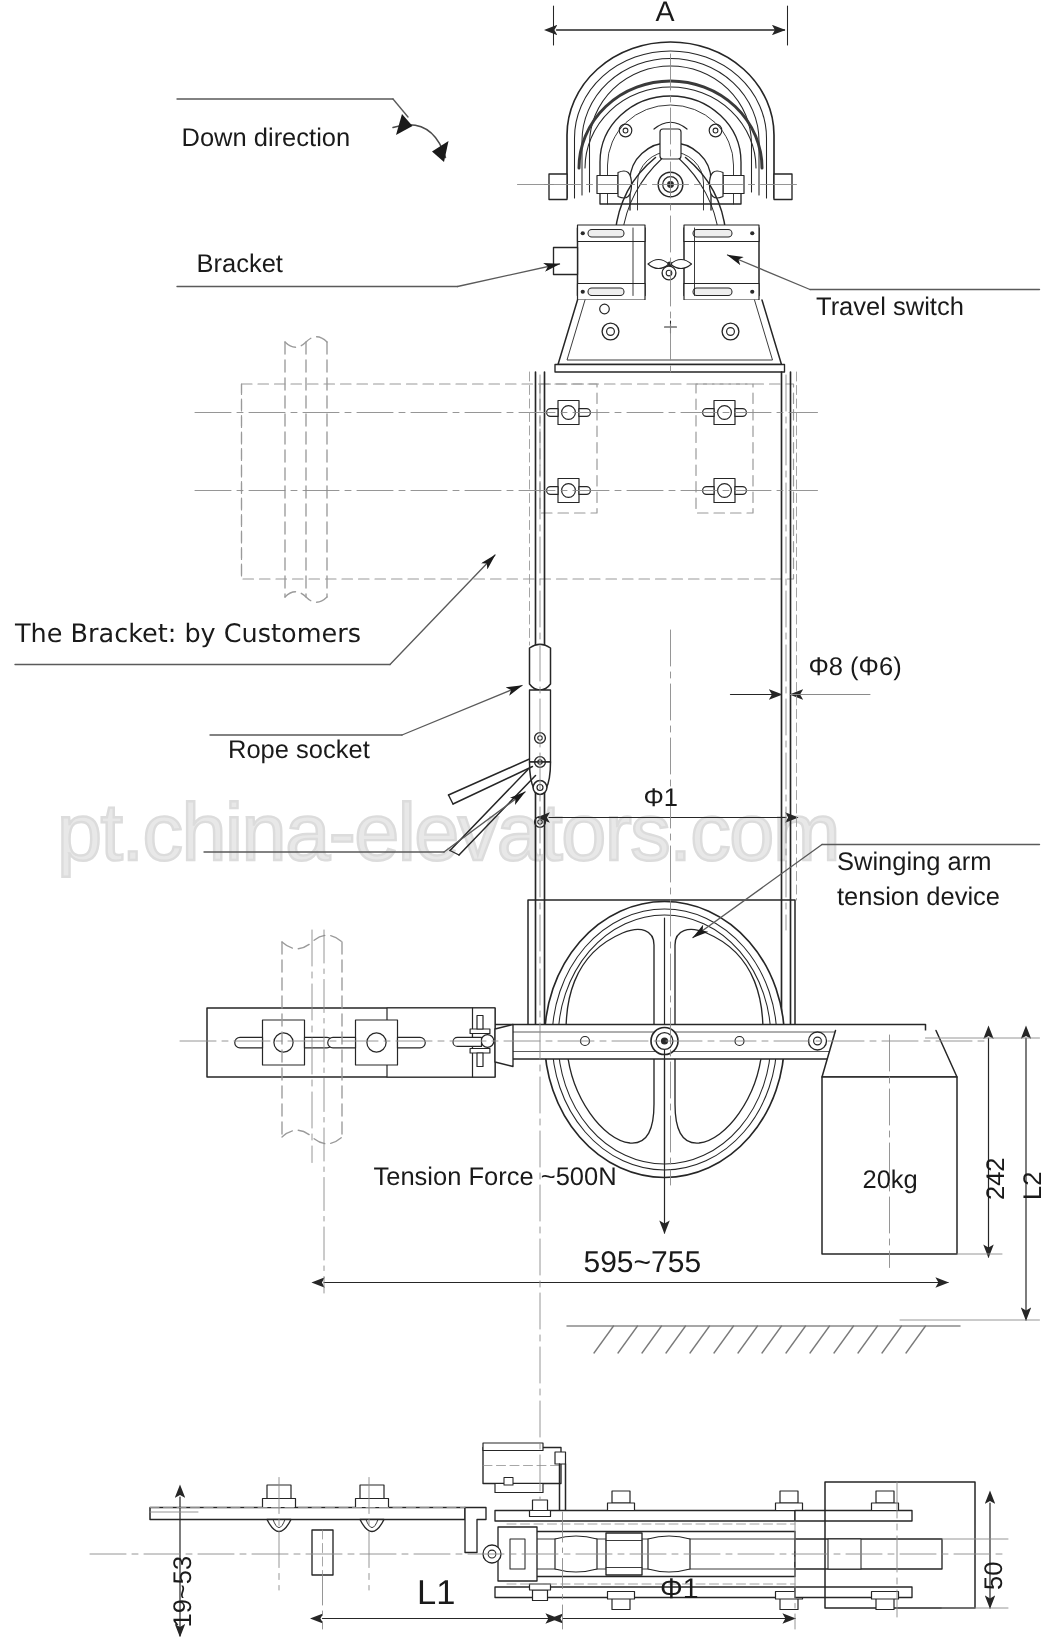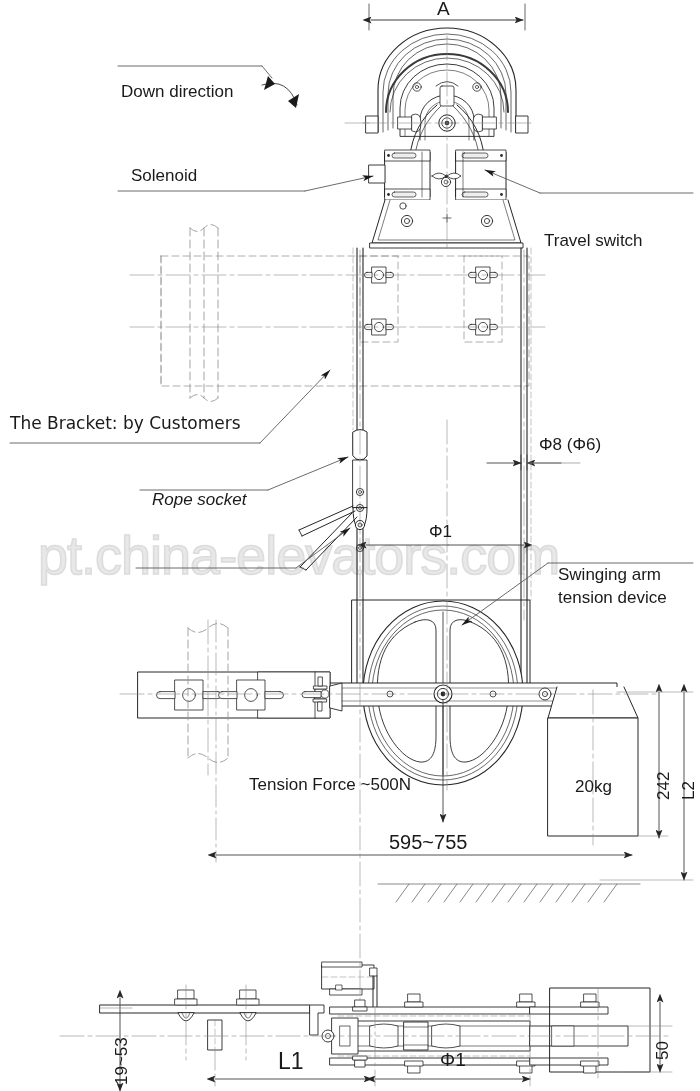--- a/index.html
+++ b/index.html
@@ -472,27 +472,27 @@
         <line x1="548" y1="563" x2="462" y2="625" marker-end="url(#leadArr)"></line>
       </g>
 
     </g>
   </svg>
 
   <div class="lbl" style="left:437px;top:-1px;font-size:19px;">A</div>
 
   <div class="lbl" style="left:121px;top:70px;font-size:17px;margin-top:13px;">Down direction</div>
 
-  <div class="lbl" style="left:131px;top:167px;font-size:17px;">Solenoid</div>
-
-  <div class="lbl" style="left:544px;top:196px;font-size:17px;margin-top:36px;">Travel switch</div>
+  <div class="lbl" style="left:131px;top:167px;font-size:17px;">Bracket</div>
+
+  <div class="lbl" style="left:544px;top:196px;font-size:17px;">Travel switch</div>
 
   <div class="lbl lbl-lato" style="left:10px;top:415px;font-size:17px;">The Bracket: by Customers</div>
 
-  <div class="lbl" style="left:152px;top:491px;font-size:17px;font-style:italic;">Rope socket</div>
+  <div class="lbl" style="left:152px;top:491px;font-size:17px;">Rope socket</div>
 
 
   <div class="lbl" style="left:558px;top:566px;font-size:17px;">Swinging arm</div>
 
   <div class="lbl" style="left:558px;top:589px;font-size:17px;">tension device</div>
 
   <div class="lbl" style="left:539px;top:436px;font-size:17px;">Φ8 (Φ6)</div>
 
   <div class="lbl" style="left:429px;top:523px;font-size:17px;">Φ1</div>
 

